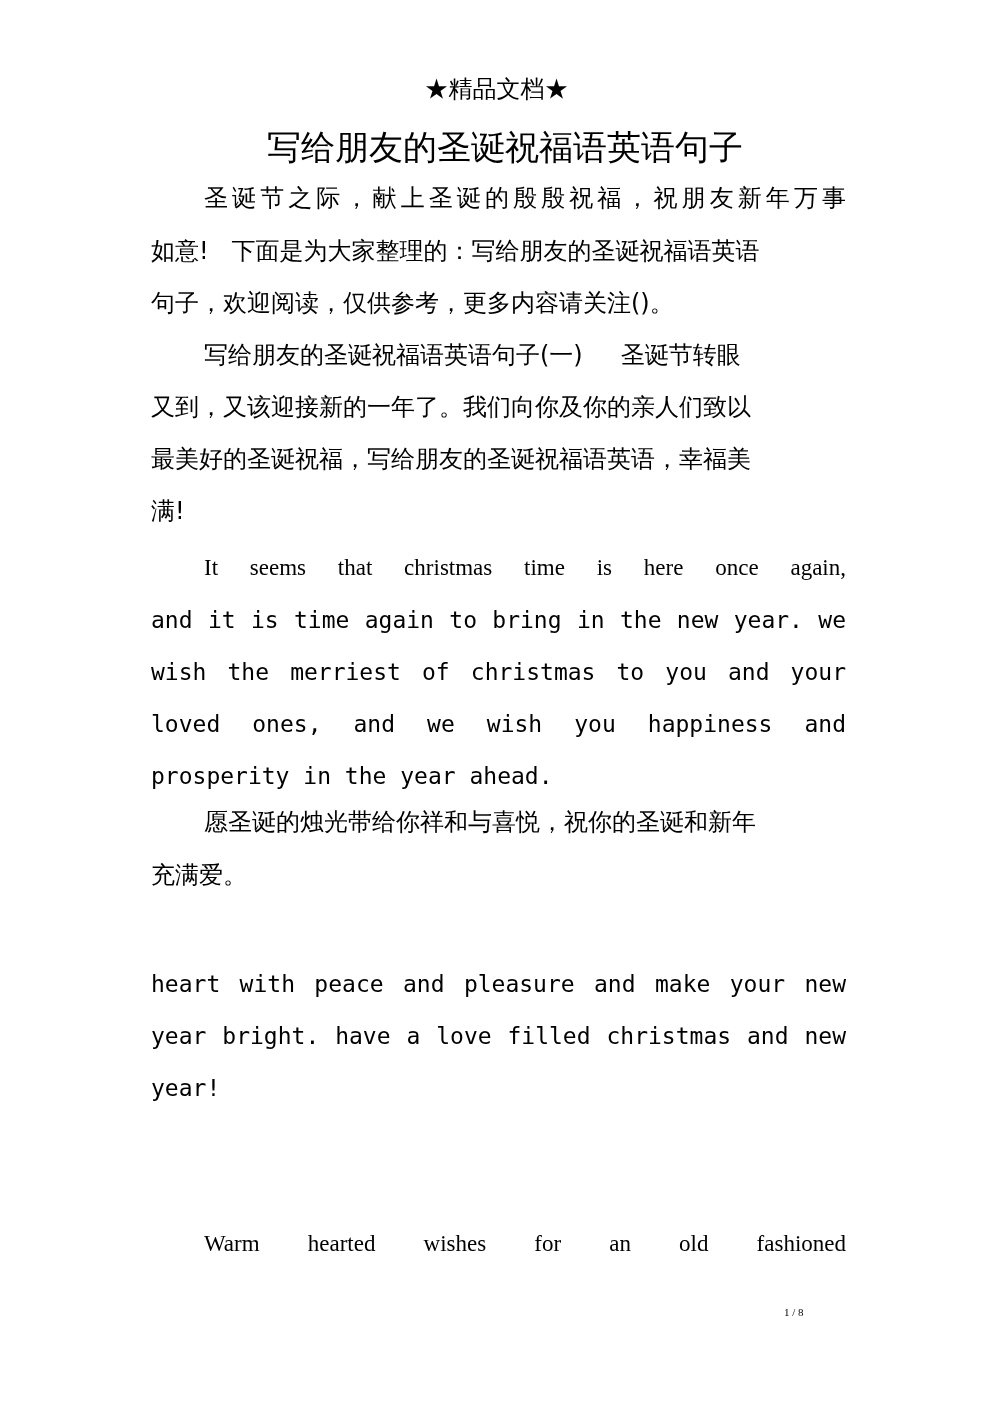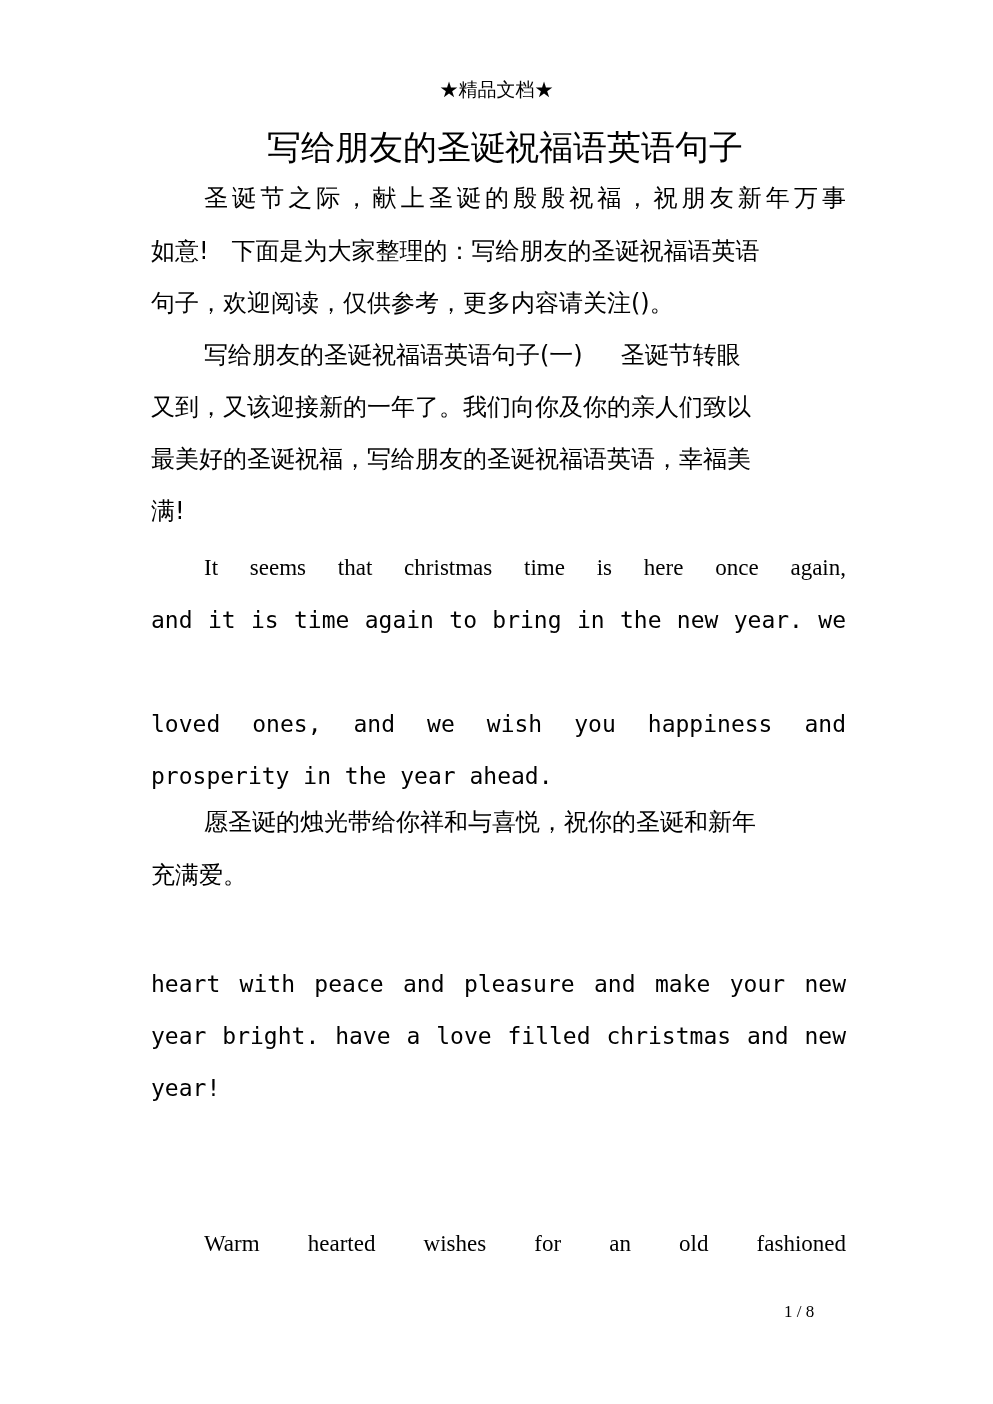--- a/index.html
+++ b/index.html
@@ -1,47 +1,48 @@
 <!DOCTYPE html>
 <html><head>
 <meta charset="utf-8">
 <style>
   html, body { margin: 0; padding: 0; background: #ffffff; }
   body { width: 993px; height: 1404px; position: relative; overflow: hidden; color: #000; }
   .page { position: absolute; left: 0; top: 0; width: 993px; height: 1404px; background: #fff; }
   .header { position: absolute; top: 72px; left: 0; width: 993px; text-align: center;
-            font-family: "DejaVu Serif", serif; font-size: 19px; line-height: 34px; }
+            font-family: "DejaVu Serif", serif; font-size: 24px; line-height: 34px; }
   .title { position: absolute; top: 122px; left: 0; width: 1010px; text-align: center;
            font-family: "DejaVu Sans", sans-serif; font-size: 34px; line-height: 50px; }
   .line { position: absolute; left: 151px; width: 695px; white-space: pre;
           font-family: "DejaVu Sans Mono", "Liberation Mono", monospace; font-size: 23px; line-height: 30px; }
   .line.zh { font-family: "DejaVu Sans", sans-serif; font-size: 24px; }
   .line.just { text-align: justify; text-align-last: justify; white-space: normal; }
   .indent { left: 204px; width: 642px; font-family: Liberation Serif, serif; }
   .footer { position: absolute; top: 1302px; left: 784px; font-family: "Liberation Serif", serif;
-            font-size: 17px; line-height: 20px; }
+            font-size: 11px; line-height: 20px; }
 </style>
 </head>
 <body>
 
 <div class="page">
   <div class="header">★精品文档★</div>
   <div class="title">写给朋友的圣诞祝福语英语句子</div>
 
   <div class="line zh indent just" style="top:183px">圣诞节之际，献上圣诞的殷殷祝福，祝朋友新年万事</div>
   <div class="line zh" style="top:236px">如意!   下面是为大家整理的：写给朋友的圣诞祝福语英语</div>
   <div class="line zh" style="top:288px">句子，欢迎阅读，仅供参考，更多内容请关注()。</div>
 
   <div class="line zh indent" style="top:340px">写给朋友的圣诞祝福语英语句子(一)     圣诞节转眼</div>
   <div class="line zh" style="top:392px">又到，又该迎接新的一年了。我们向你及你的亲人们致以</div>
   <div class="line zh" style="top:444px">最美好的圣诞祝福，写给朋友的圣诞祝福语英语，幸福美</div>
   <div class="line zh" style="top:496px">满!</div>
 
   <div class="line indent just" style="top:553px">It seems that christmas time is here once again,</div>
   <div class="line just" style="top:605px">and it is time again to bring in the new year. we</div>
+  <div class="line just" style="top:657px">wish the merriest of christmas to you and your</div>
   <div class="line just" style="top:709px">loved ones, and we wish you happiness and</div>
   <div class="line" style="top:761px">prosperity in the year ahead.</div>
 
   <div class="line zh indent" style="top:807px">愿圣诞的烛光带给你祥和与喜悦，祝你的圣诞和新年</div>
   <div class="line zh" style="top:860px">充满爱。</div>
 
   <div class="line just" style="top:969px">heart with peace and pleasure and make your new</div>
   <div class="line just" style="top:1021px">year bright. have a love filled christmas and new</div>
   <div class="line" style="top:1073px">year!</div>
 

